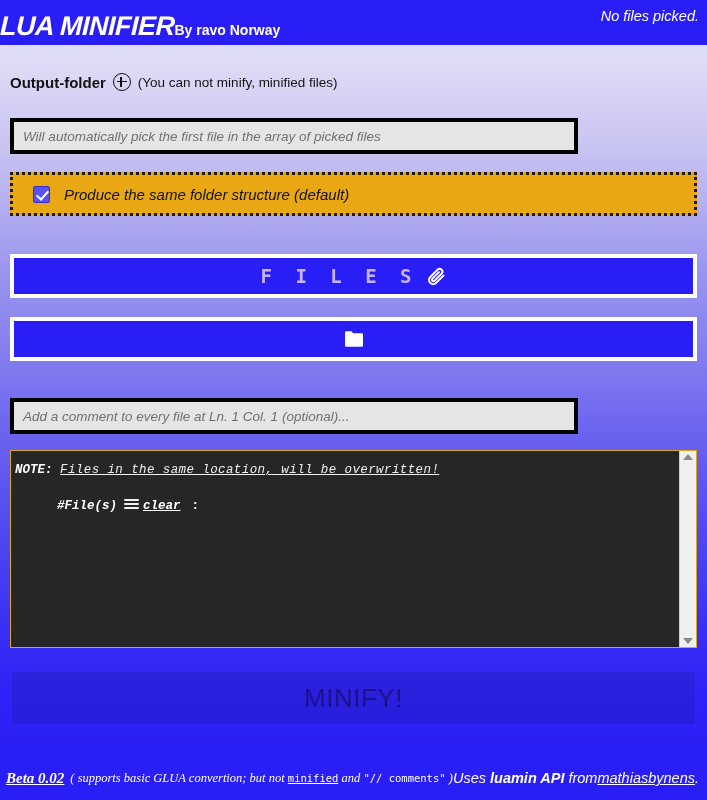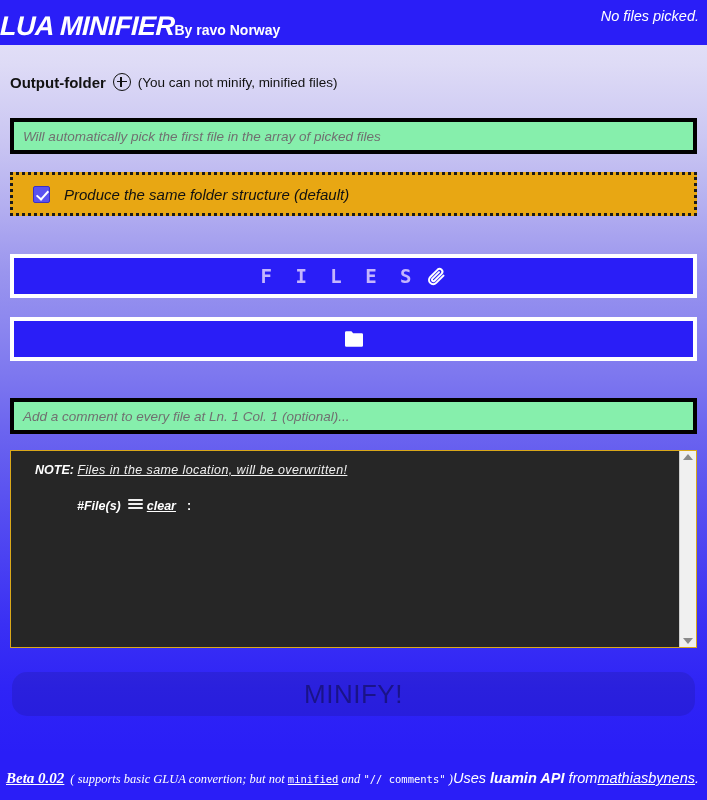--- a/index.html
+++ b/index.html
@@ -97,22 +97,22 @@
   .outrow-hint {
     font-size: 13.5px;
     font-weight: normal;
     color: #121212;
   }
 
   
   .field {
     position: absolute;
     left: 10px;
-    width: 687px;
-    background: #86efac;
+    width: 568px;
+    background: #e5e5e5;
     border: 4px solid #000000;
     display: flex;
     align-items: center;
     padding: 0 9px;
   }
   #outfolder-field { top: 118px; height: 36px; }
   #comment-field  { top: 398px; height: 36px; }
   .field-text {
     font-size: 13.5px;
     font-style: italic;
@@ -188,22 +188,22 @@
     position: absolute;
     left: 10px; top: 450px;
     width: 687px; height: 198px;
     background: #262626;
     border: 1px solid #d9a81a;
     display: flex;
     overflow: hidden;
   }
   .note-inner {
     flex: 1 1 auto;
-    padding: 12px 24px;
-    font-family: Liberation Sans, sans-serif;
+    padding: 12px 4px;
+    font-family: Liberation Mono, monospace;
     overflow: hidden;
   }
   .note-line1 {
     font-size: 12.5px;
     color: #f2f2f2;
     white-space: nowrap;
     margin-bottom: 22px;
   }
   .note-label {
     font-weight: bold;
@@ -275,40 +275,40 @@
     border-right: 5px solid transparent;
     cursor: pointer;
   }
   .sb-up   { border-bottom: 6px solid #8a8a8a; }
   .sb-down { border-top: 6px solid #8a8a8a; }
 
   
   .minify {
     position: absolute;
     left: 12px; top: 672px;
-    width: 683px; height: 44px;
+    width: 683px; height: 52px;
     background: rgba(0,0,0,0.10);
     border: none;
-    border-radius: 15px;
+    border-radius: 2px;
     color: rgba(0,0,0,0.38);
     font-size: 26px;
     font-weight: 400;
     display: flex;
     align-items: center;
     justify-content: center;
     letter-spacing: 0.5px;
     cursor: default;
   }
 
   
   .footer-left {
     position: absolute;
     left: 6px; top: 770px;
     display: flex;
-    align-items: flex-end;
+    align-items: center;
     gap: 6px;
     white-space: nowrap;
     color: #ffffff;
     font-family: "Liberation Serif", serif;
   }
   .beta {
     font-size: 15px;
     font-weight: bold;
     font-style: italic;
     text-decoration: underline;

